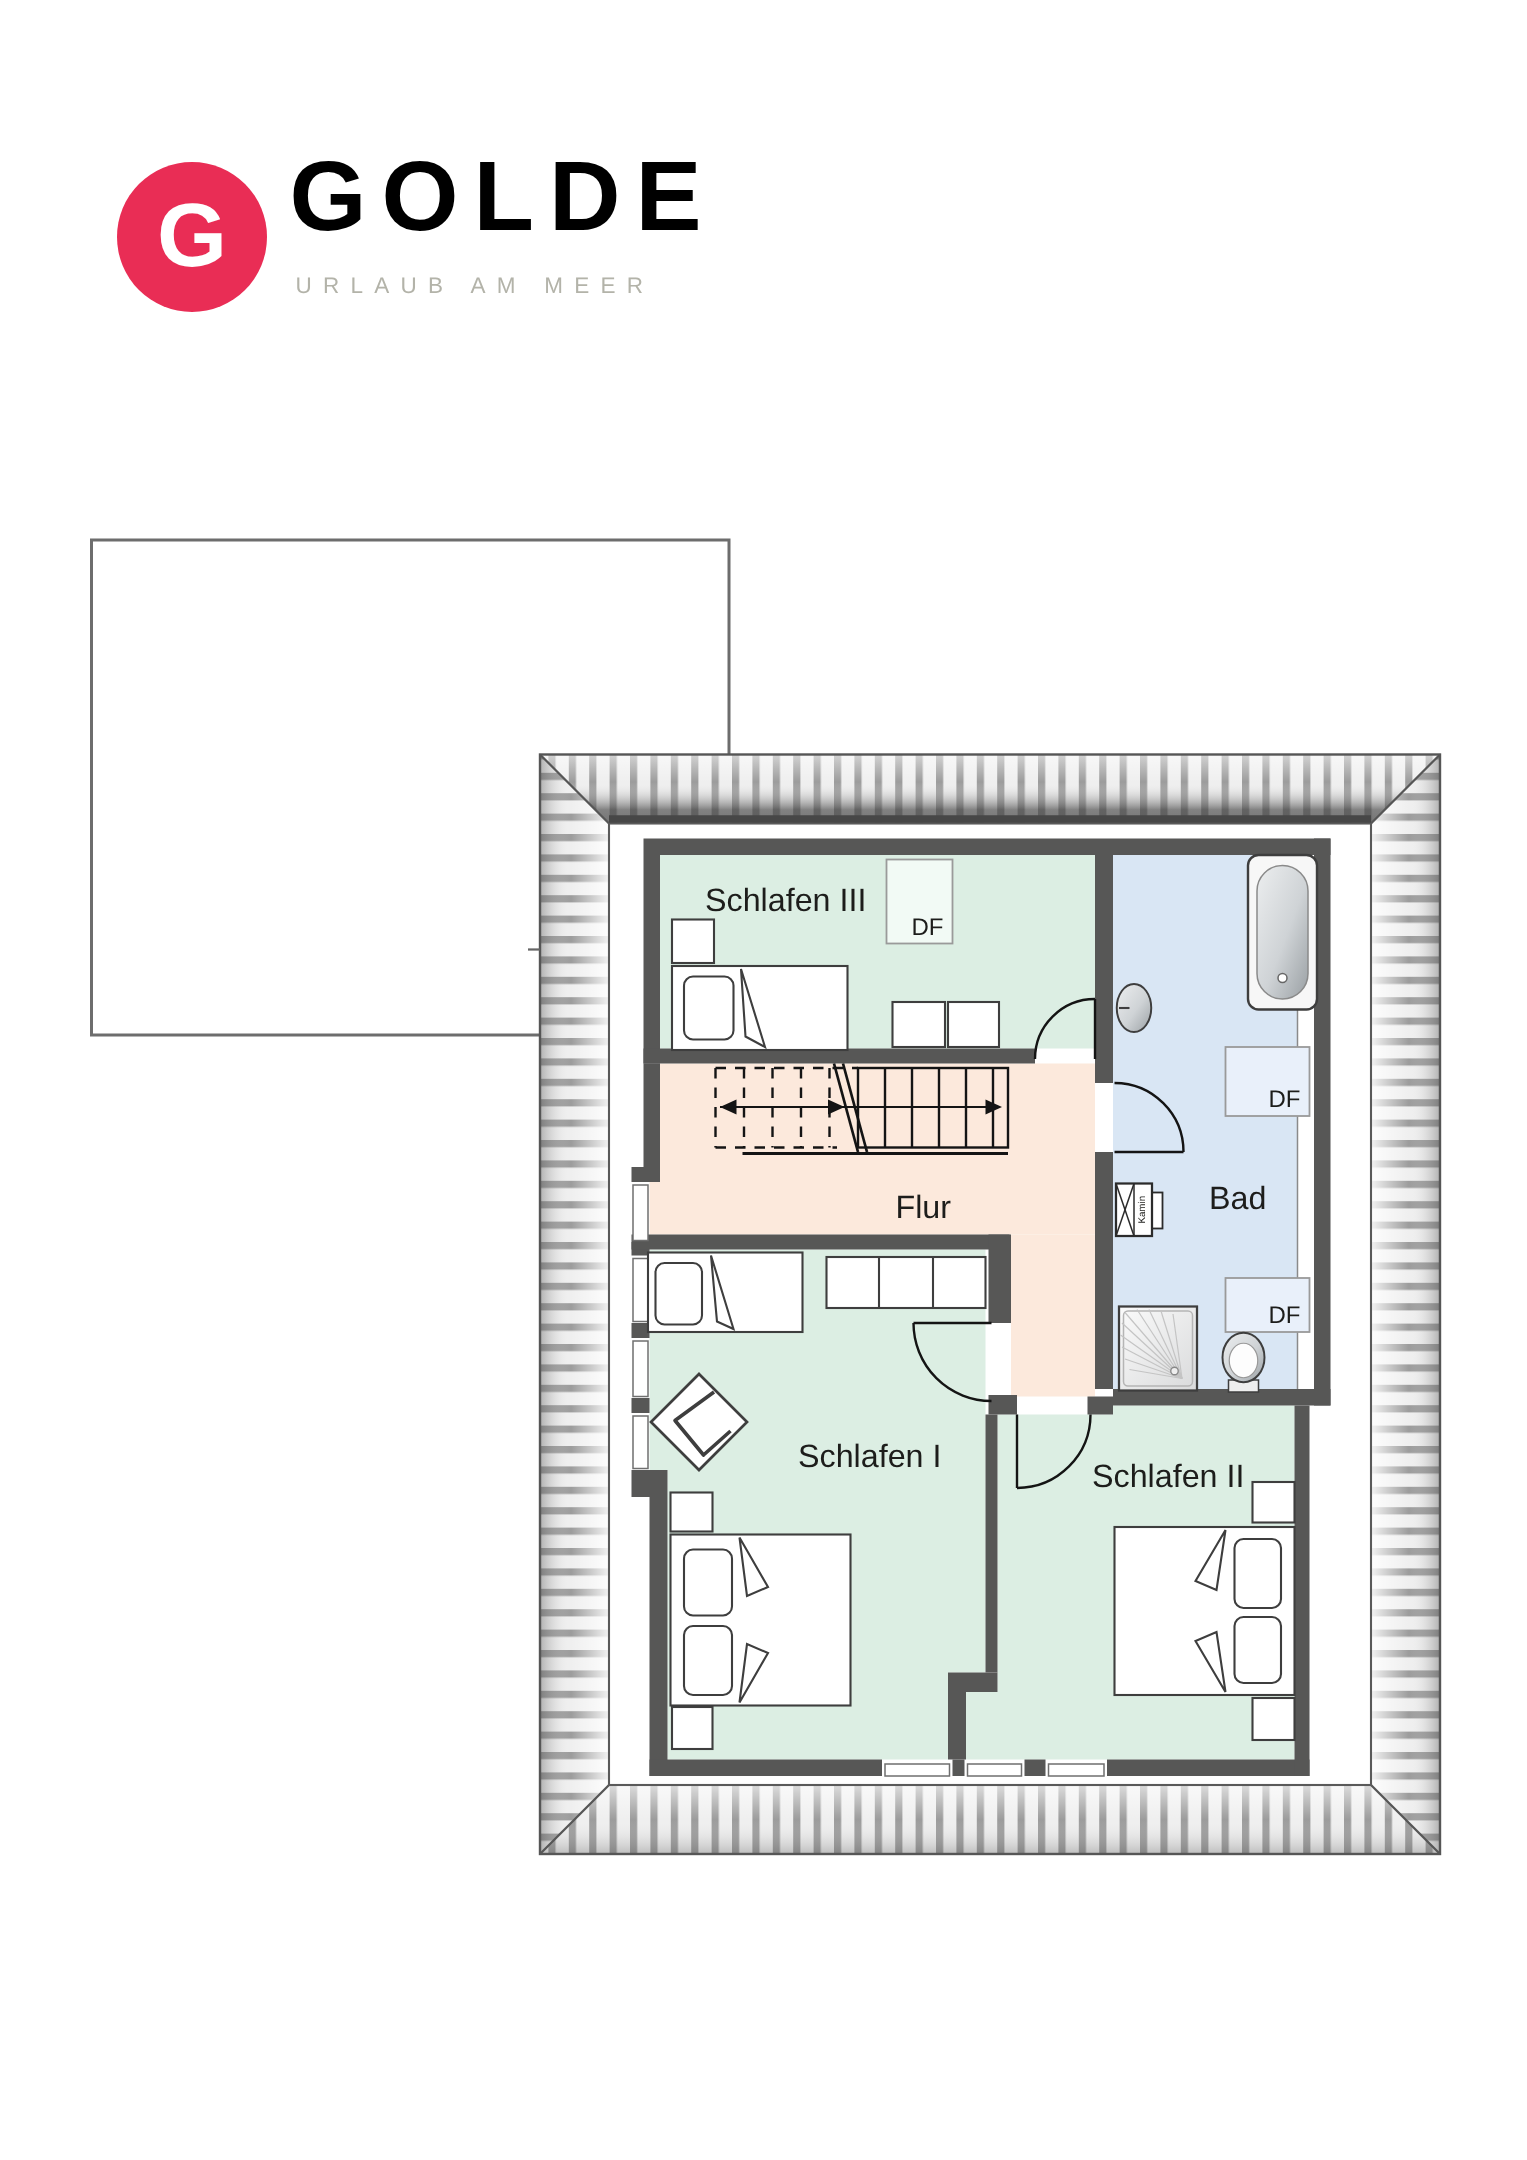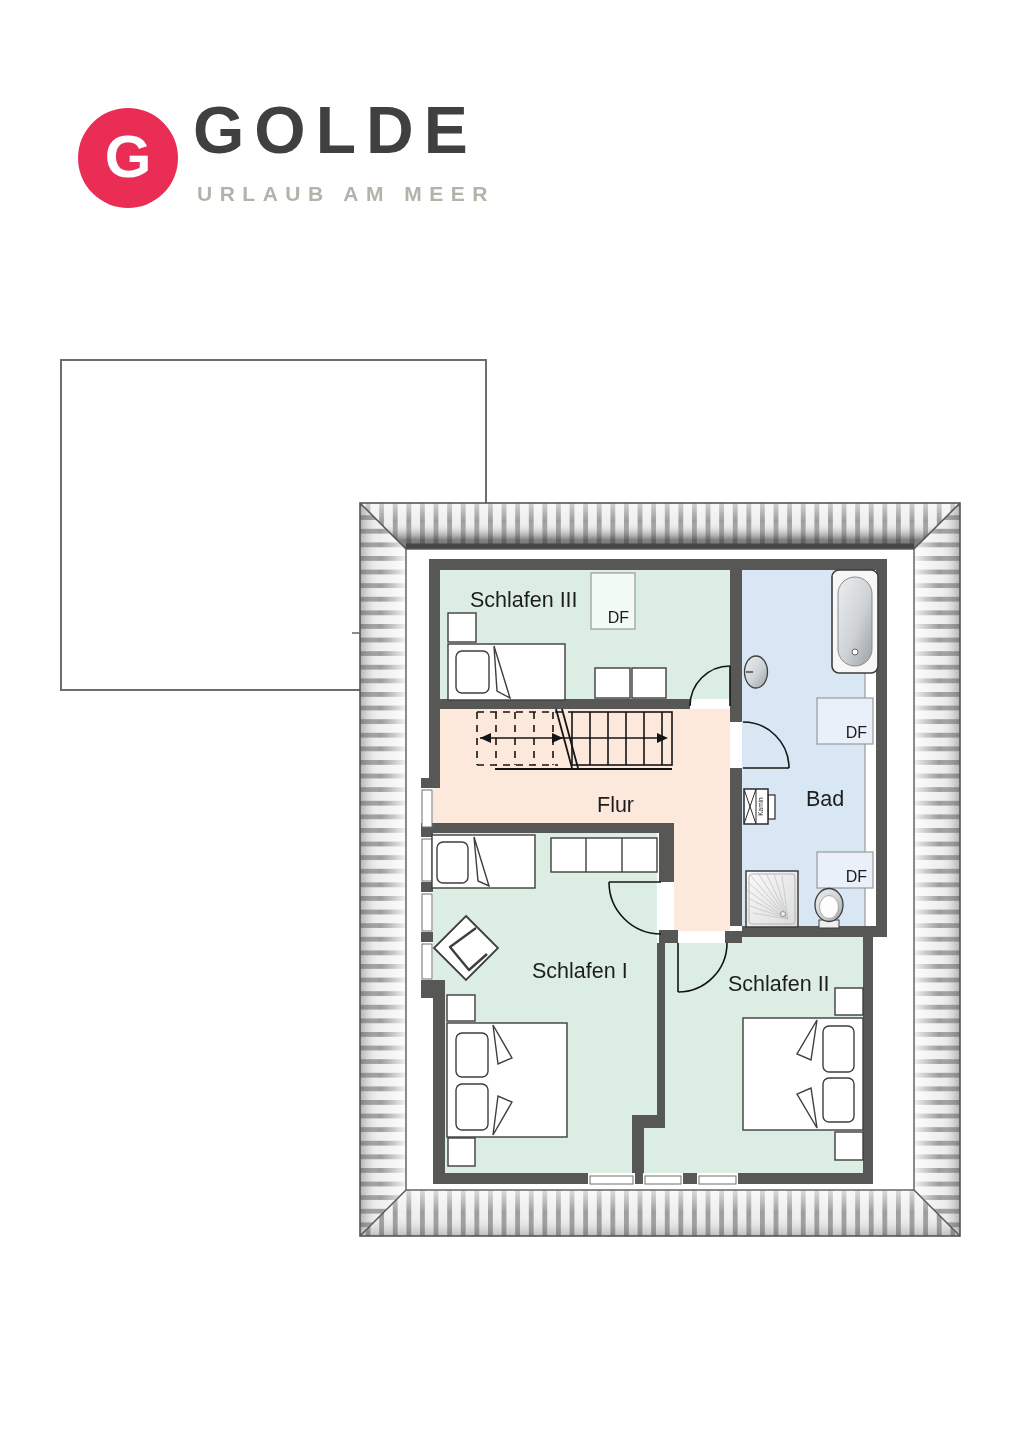--- a/index.html
+++ b/index.html
@@ -3,22 +3,22 @@
 <meta charset="utf-8">
 <style>
   html,body{margin:0;padding:0;background:#fff;}
   .canvas{position:relative;width:1018px;height:1440px;background:#ffffff;overflow:hidden;
           font-family:"Liberation Sans",sans-serif;}
   
   .logo-badge{position:absolute;left:78px;top:108px;width:100px;height:100px;border-radius:50%;
               background:#e92d55;display:flex;align-items:center;justify-content:center;}
   .logo-badge span{color:#fff;font-size:60px;font-weight:bold;line-height:1;transform:translateY(-1px);}
   .logo-brand{position:absolute;left:193px;top:96px;font-size:66px;font-weight:bold;
-              color:#404040;letter-spacing:10px;line-height:1.05;white-space:nowrap;}
-  .logo-tagline{position:absolute;left:197px;top:182px;font-size:21px;font-weight:bold;
+              color:#000000;letter-spacing:10px;line-height:1.05;white-space:nowrap;}
+  .logo-tagline{position:absolute;left:197px;top:182px;font-size:15px;font-weight:normal;
               color:#b3b3a9;letter-spacing:7.5px;white-space:nowrap;}
   
   .empty-box{position:absolute;left:60px;top:359px;width:427px;height:332px;
              border:2px solid #6d6d6d;background:#ffffff;box-sizing:border-box;}
   
   .plan{position:absolute;left:352px;top:488px;width:616px;height:756px;}
   svg text{font-family:"Liberation Sans",sans-serif;fill:#1d1d1b;}
   .room-label{font-size:21.5px;}
   .df-label{font-size:16px;}
   .kamin-label{font-size:6.5px;}

